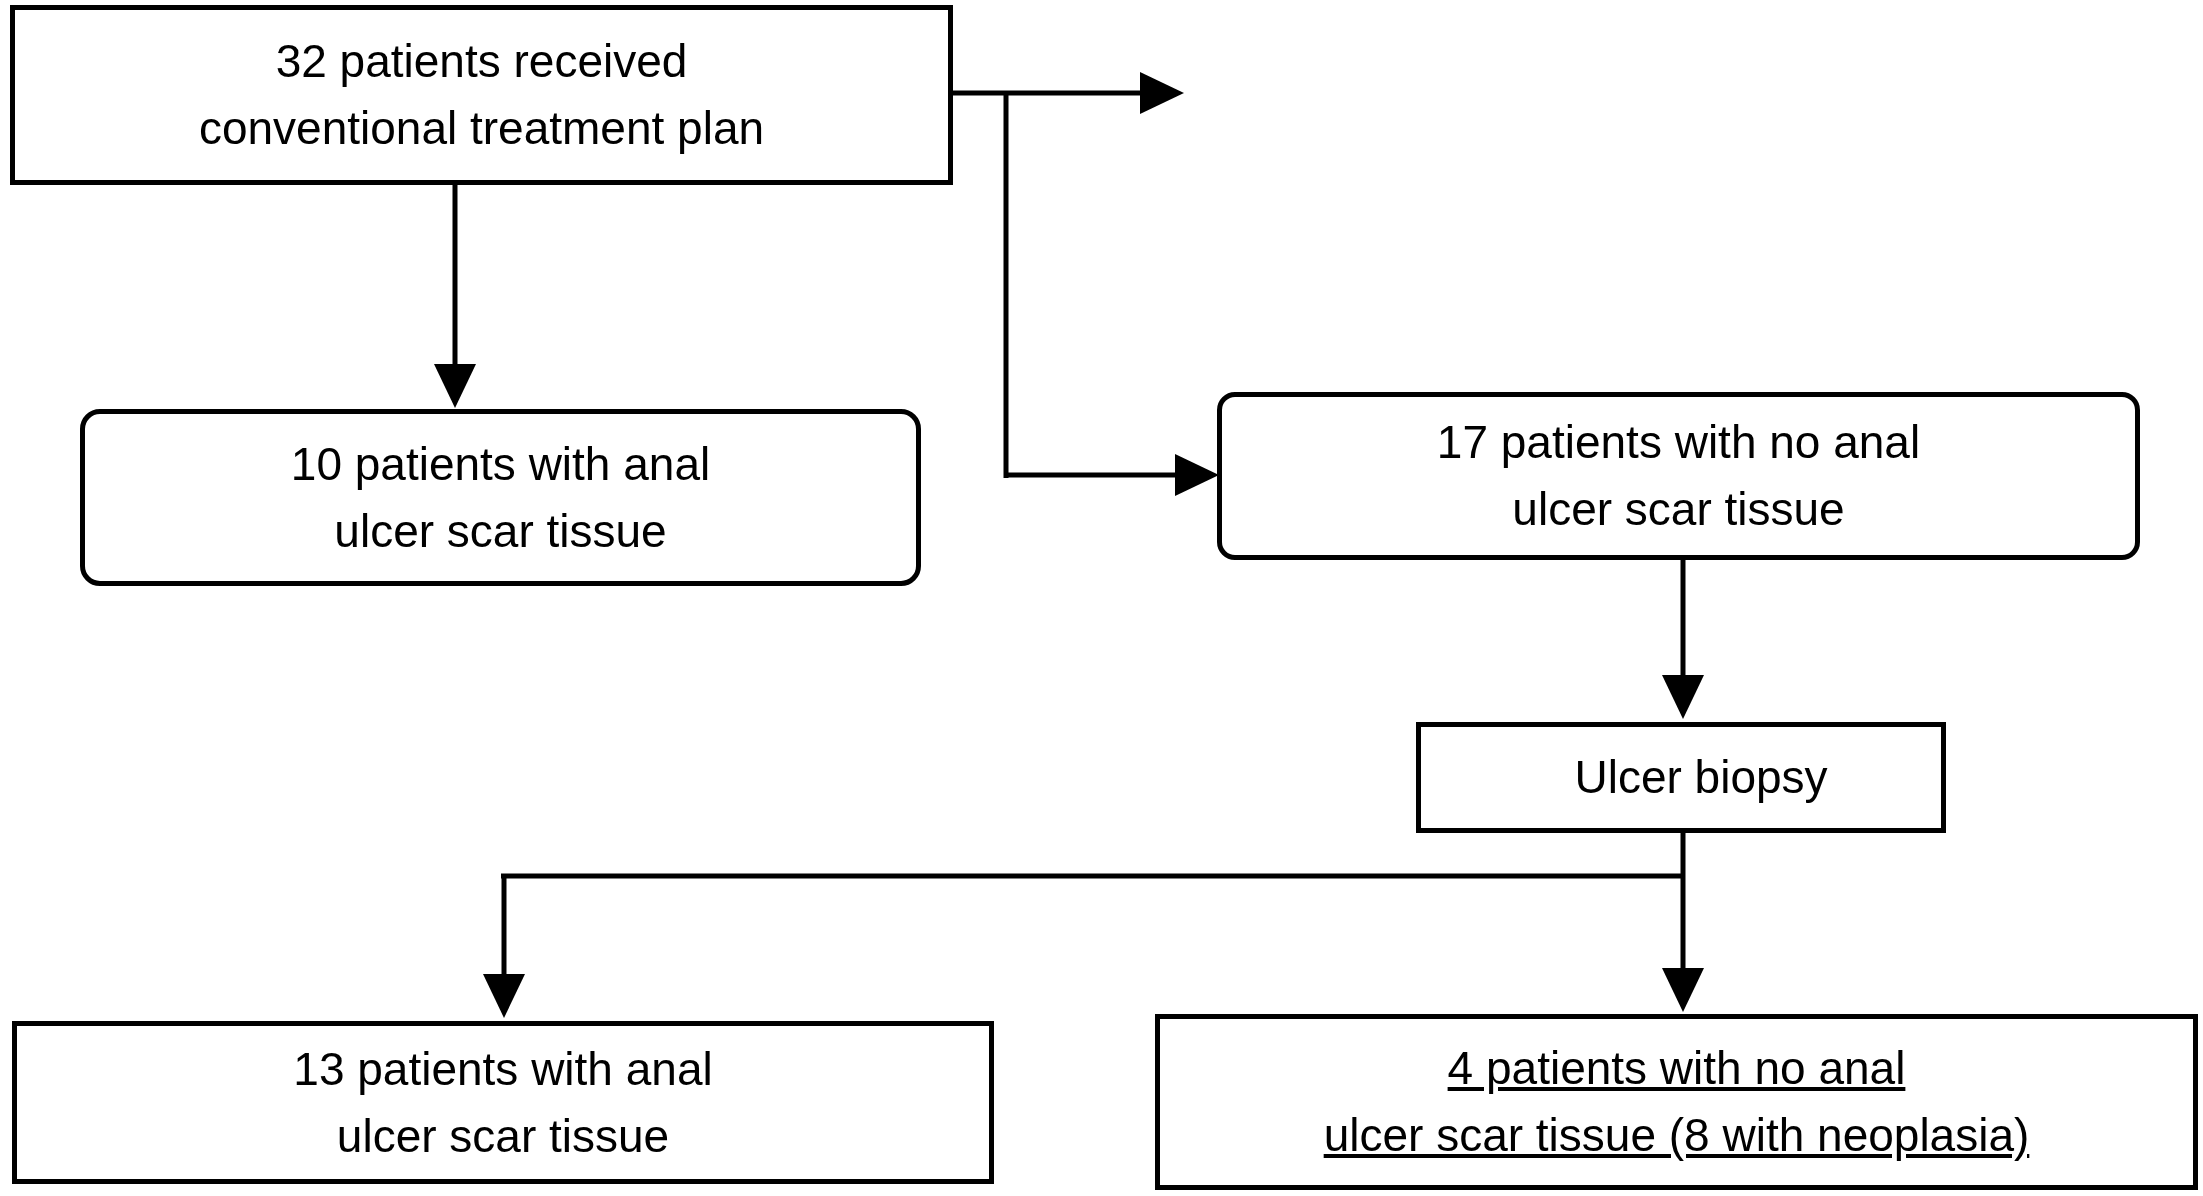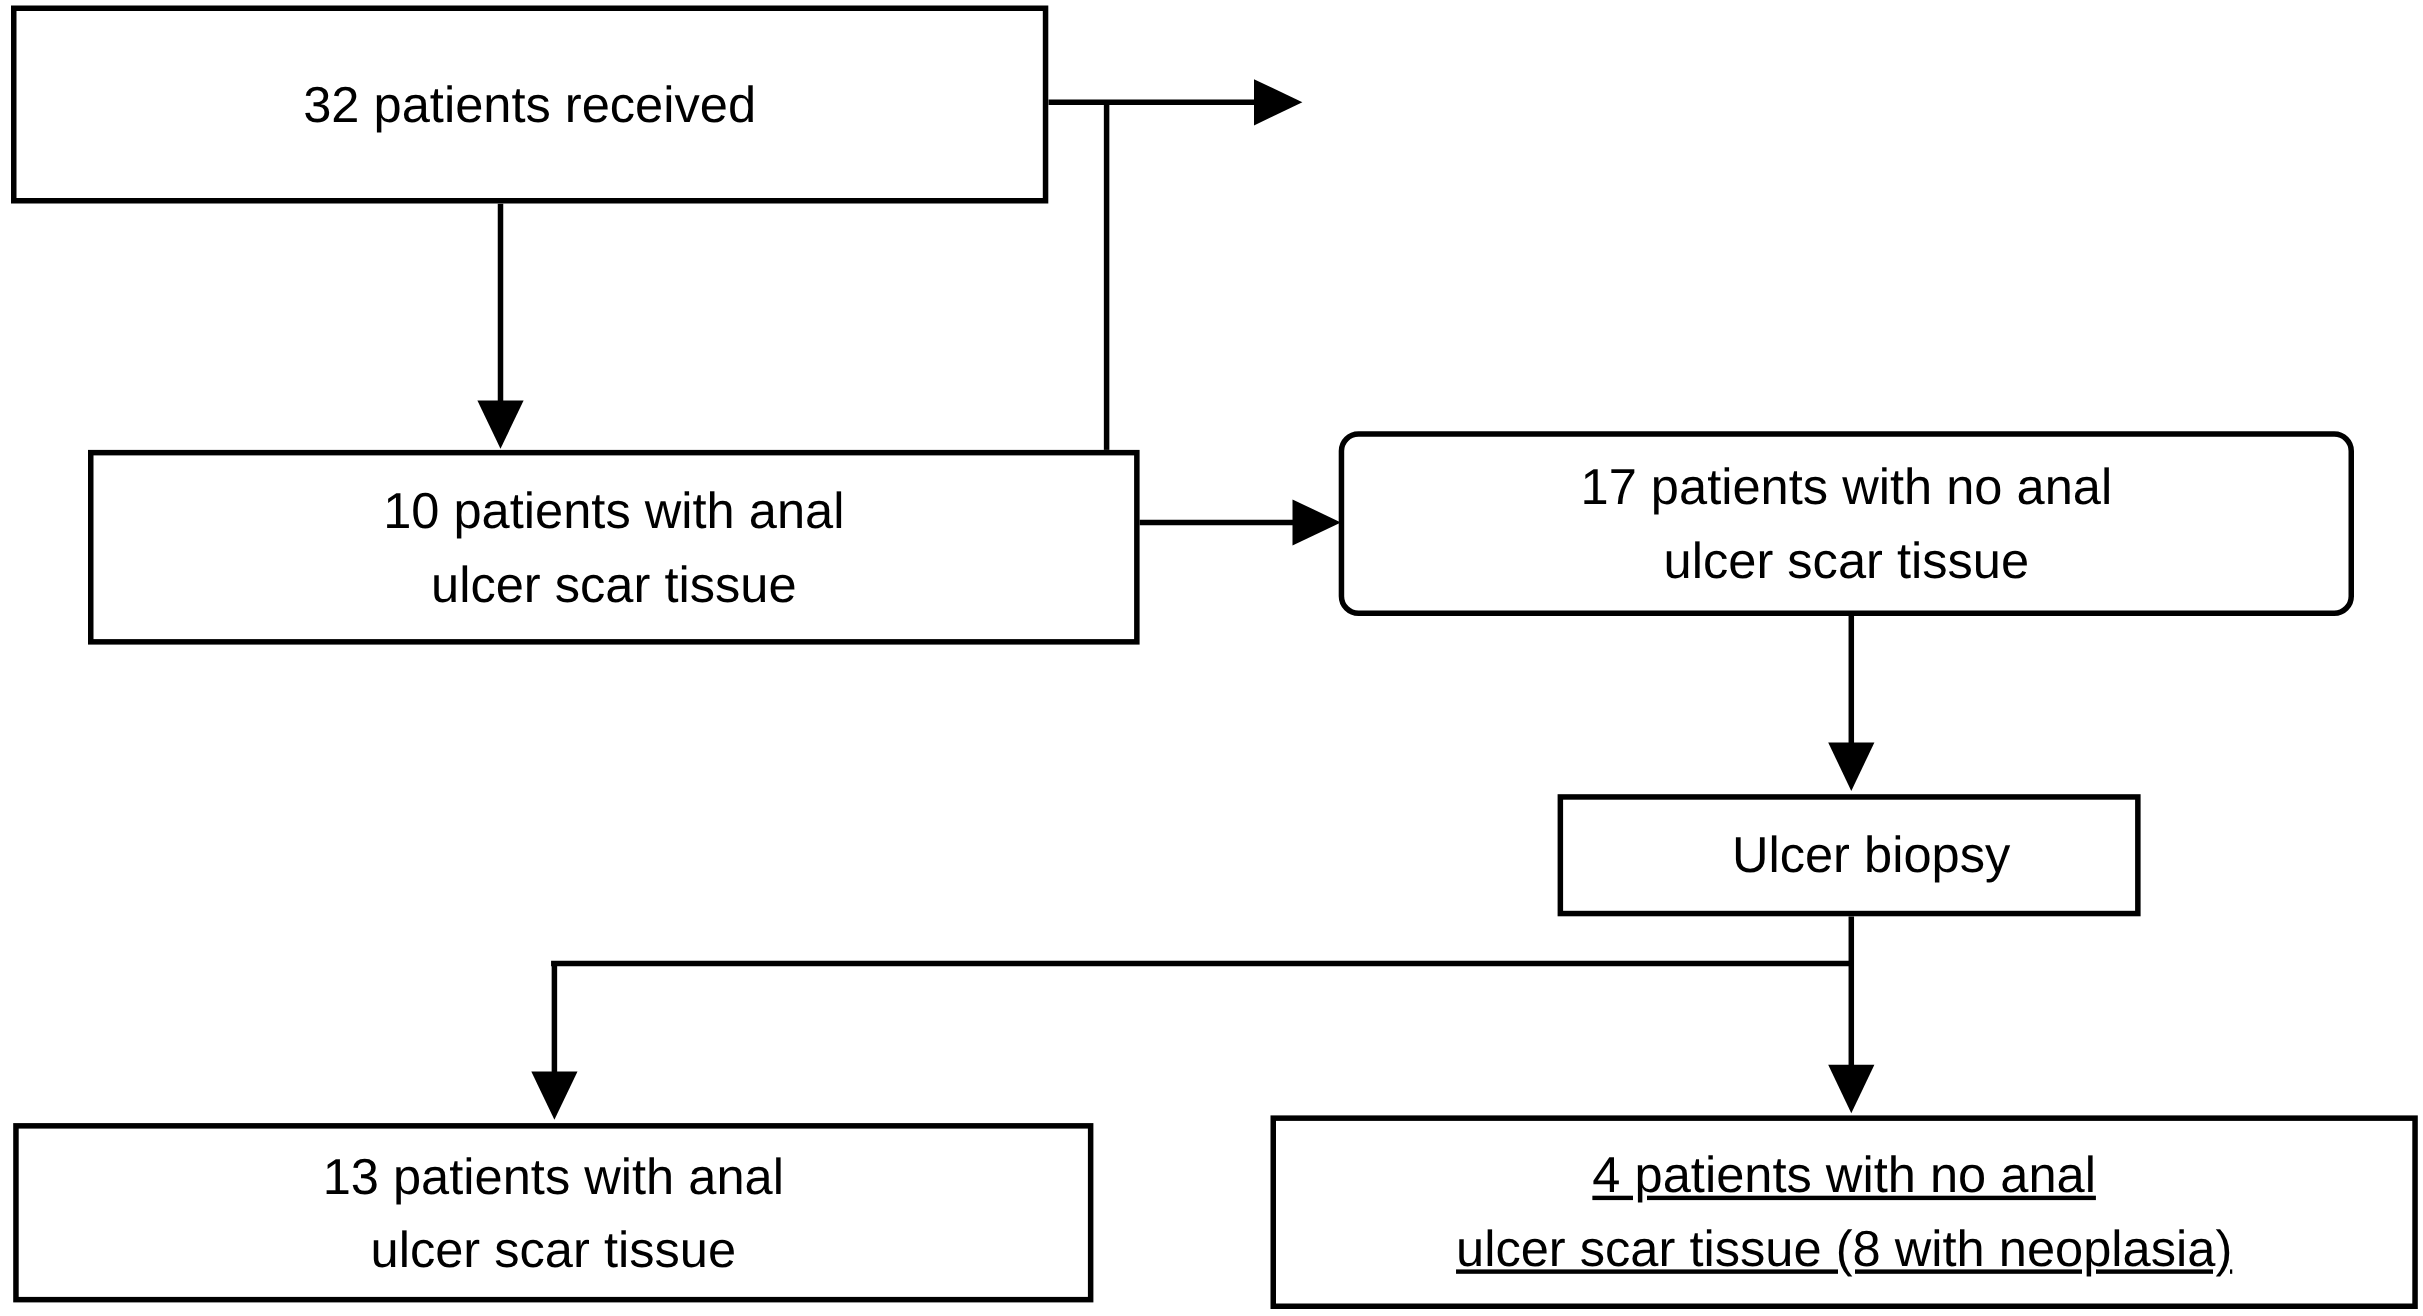--- a/index.html
+++ b/index.html
@@ -28,21 +28,21 @@
     text-align: right;
     font-size: 46px;
     line-height: 67px;
     letter-spacing: 0px;
   }
   .node span { display: block; white-space: nowrap; }
 
   
   #node-treatment    { left: 10px;   top: 5px;    width: 943px;  height: 180px; }
   #node-no-return    { left: 1182px; top: 5px;    width: 991px;  height: 180px; }
-  #node-scar-10      { left: 80px;   top: 409px;  width: 956px;  height: 177px; }
+  #node-scar-10      { left: 80px;   top: 409px;  width: 841px;  height: 177px; border-radius: 20px; }
   #node-no-scar-17   { left: 1217px; top: 392px;  width: 923px;  height: 168px; border-radius: 18px; }
   #node-biopsy       { left: 1416px; top: 722px;  width: 530px;  height: 111px; padding-left: 40px; }
   #node-scar-13      { left: 12px;    top: 1021px; width: 982px;  height: 163px; }
   #node-no-scar-4    { left: 1155px; top: 1014px; width: 1043px; height: 176px; text-decoration: underline; }
 
   #connector-layer {
     position: absolute;
     left: 0; top: 0;
     width: 2203px;
     height: 1196px;
@@ -88,20 +88,21 @@
     </g>
 
     <g>
       <line x1="504" y1="874" x2="504" y2="983"></line>
       <polygon points="504,1018 483,974 525,974"></polygon>
     </g>
   </svg>
 
   <div class="node" id="node-treatment">
     <span>32 patients received</span>
+    <span>conventional treatment plan</span>
   </div>
 
 
   <div class="node" id="node-scar-10">
     <span>10 patients with anal</span>
     <span>ulcer scar tissue</span>
   </div>
 
   <div class="node" id="node-no-scar-17">
     <span>17 patients with no anal</span>

